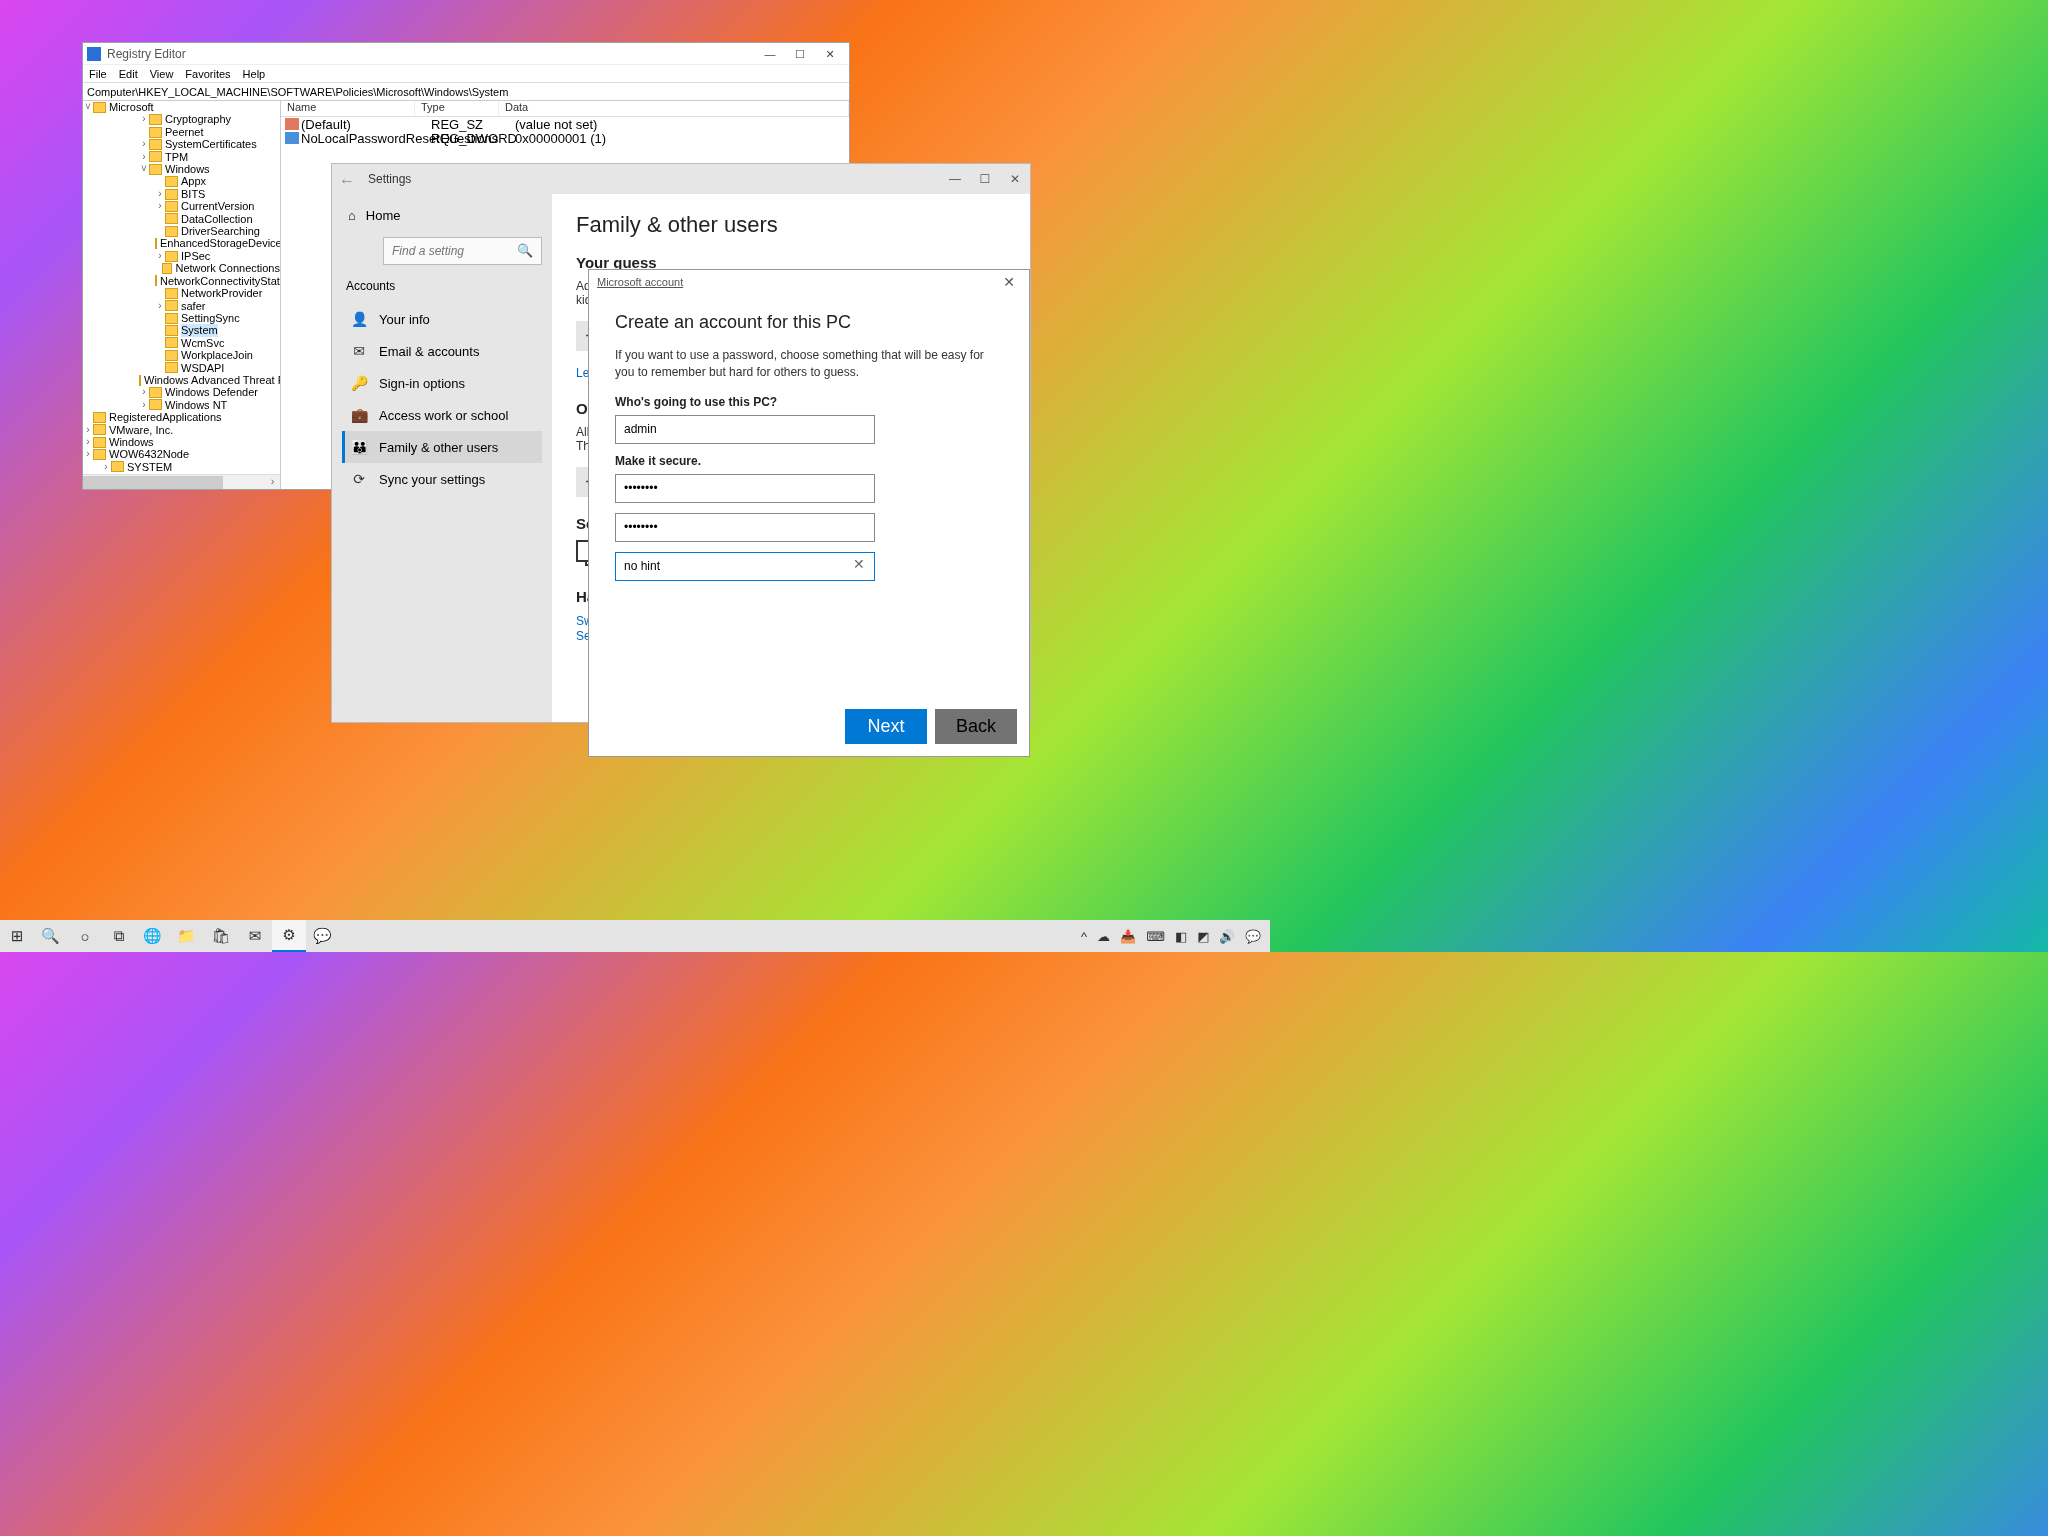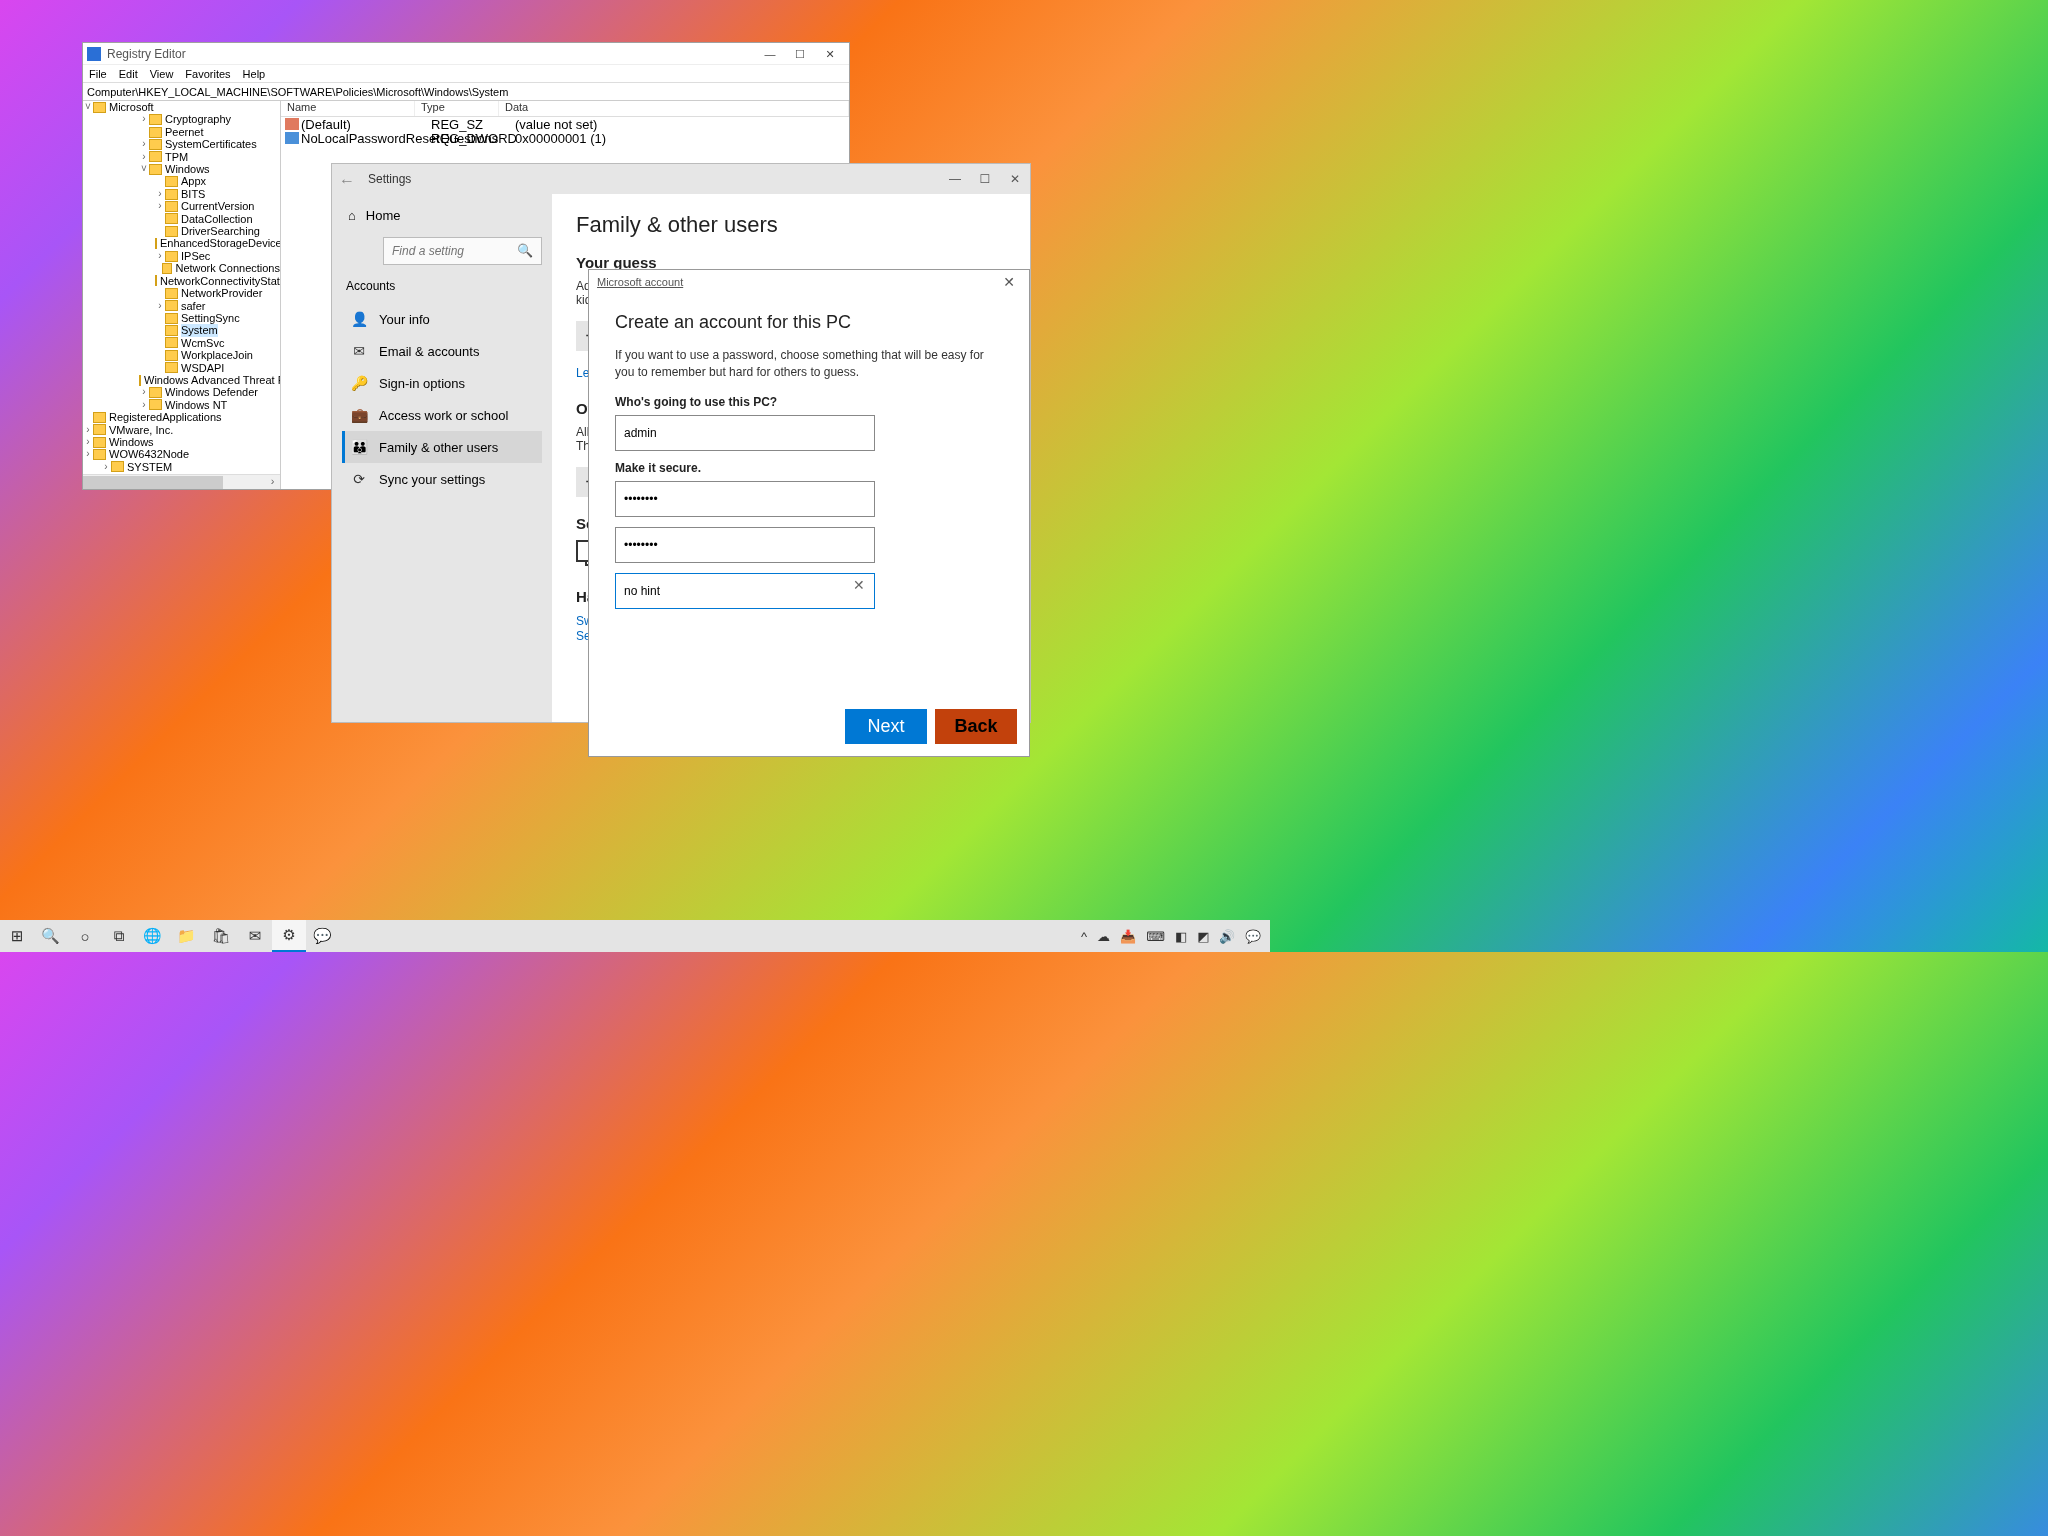--- a/index.html
+++ b/index.html
@@ -83,28 +83,28 @@
 }
 .msacct .titlebar { height:24px; display:flex; align-items:center; padding:0 8px;}
 .msacct .titlebar .title { font-size:11px; color:#555; flex:1;text-decoration:underline;}
 .msacct .titlebar .close { font-size:14px; color:#555; padding:0 6px;}
 .msacct .inner { flex:1; padding:18px 26px 14px 26px;}
 .msacct h1 { font-size:18px; font-weight:400; color:#222; margin-bottom:14px;}
 .msacct .desc { font-size:12px; color:#333; line-height:1.4; margin-bottom:14px;}
 .msacct label { font-size:12px; font-weight:600; color:#222; display:block; margin-bottom:6px;}
 .msacct .field { position:relative; margin-bottom:10px;}
 .msacct input[type=text],.msacct input[type=password] {
-  width:260px; height:36px; border:1px solid #888; padding:0 8px; font-size:12px;
+  width:260px; height:29px; border:1px solid #888; padding:0 8px; font-size:12px;
 }
 .msacct .hintfield input { border-color:#0078d4;}
 .msacct .hintfield .clear { position:absolute; left:238px; top:4px; font-size:14px; color:#666;}
 .msacct .buttons { display:flex; justify-content:flex-end; gap:8px; padding:8px 12px 12px 0;}
 .msacct .buttons button { width:82px; height:35px; border:none; font-size:18px;}
 .msacct .buttons .next { background:#0078d4; color:#fff;}
-.msacct .buttons .back { background:#c2410c; color:#000;font-weight:bold;}
+.msacct .buttons .back { background:#737373; color:#000;}
 
 
 .taskbar {
   position:absolute; left:0; bottom:0; width:100%; height:32px;
   background:#e4e4e4; display:flex; align-items:center;
 }
 .taskbar .left { display:flex; align-items:center; height:100%;}
 .taskbar .tb { width:34px; height:32px; display:flex; align-items:center; justify-content:center; font-size:15px; color:#333;}
 .taskbar .tb.active { border-bottom:2px solid #0078d4; background:#f5f5f5;}
 .taskbar .right { margin-left:auto; display:flex; align-items:center; gap:10px; padding-right:8px; font-size:13px; color:#333;}

